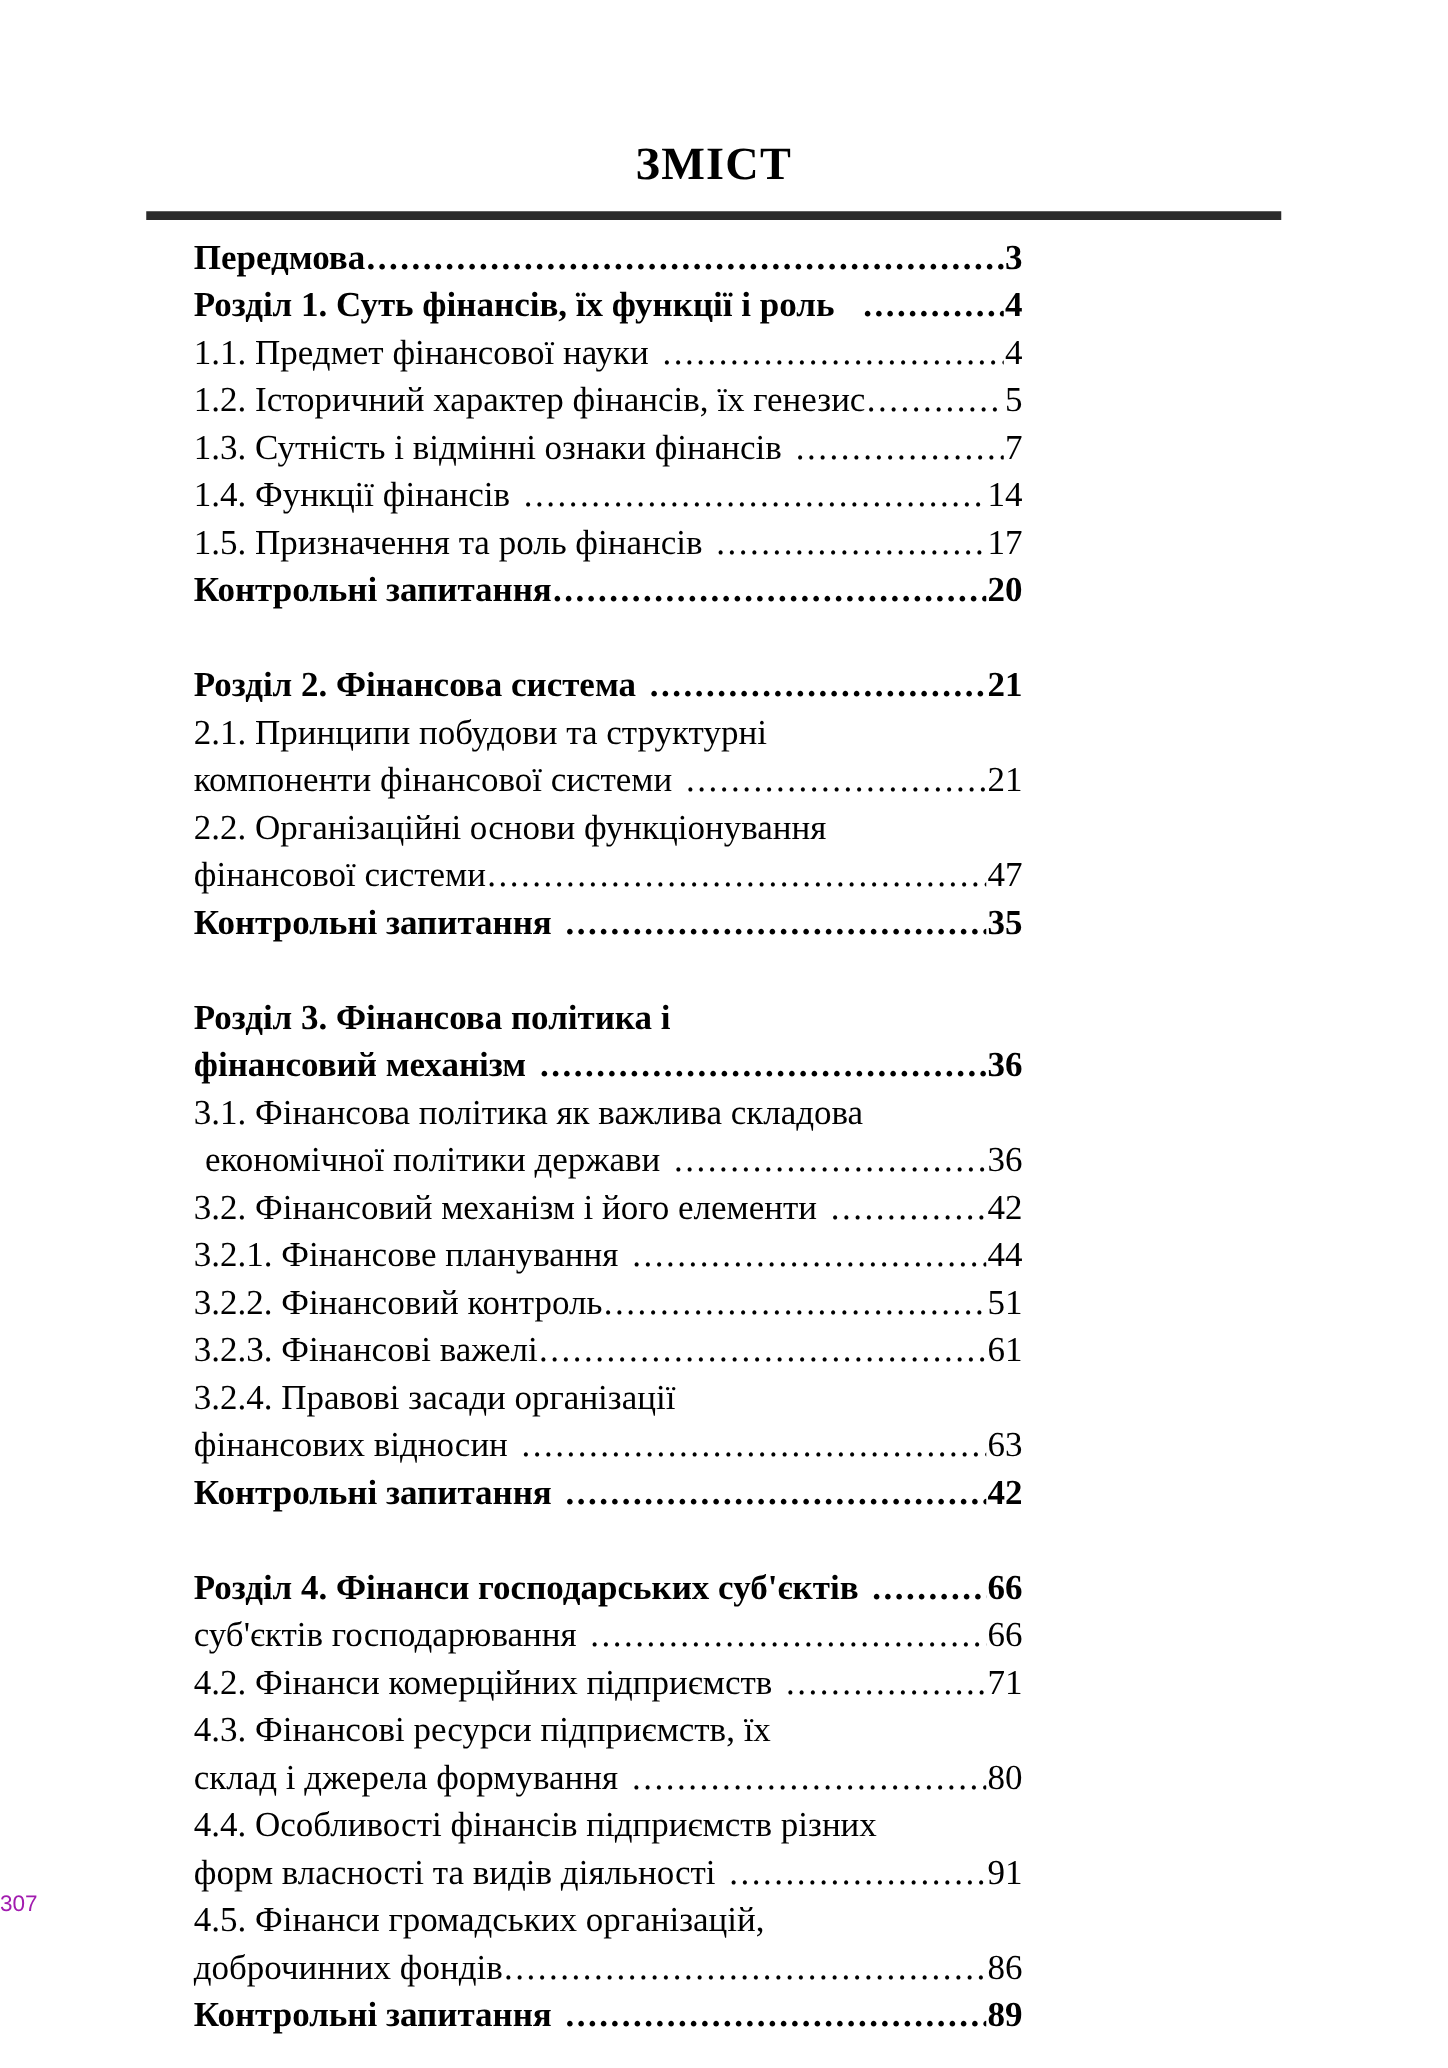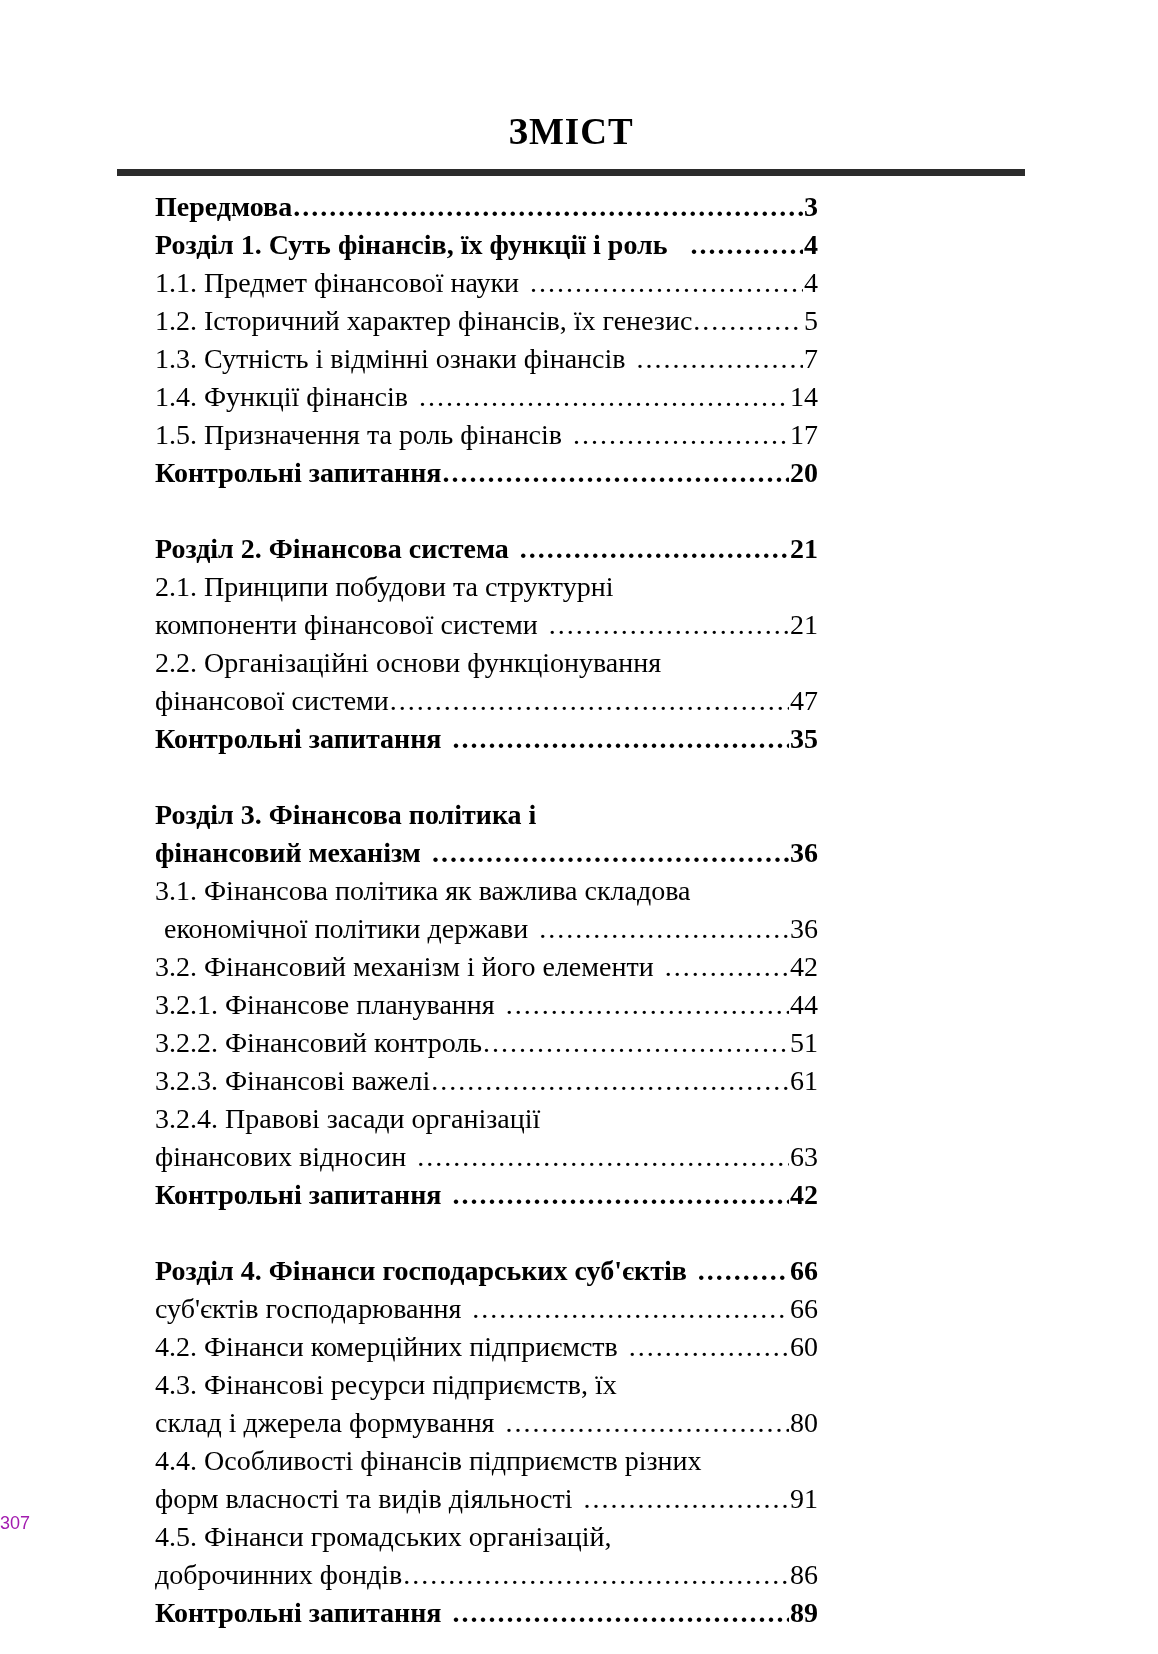--- a/index.html
+++ b/index.html
@@ -245,21 +245,21 @@
         <span class="pageno">66</span>
       </div>
       <div class="entry">
         <span class="label">суб'єктів господарювання<span class="gap-sm"></span></span>
         <span class="leader">.........................................................................................</span>
         <span class="pageno">66</span>
       </div>
       <div class="entry">
         <span class="label">4.2. Фінанси комерційних підприємств<span class="gap-sm"></span></span>
         <span class="leader">.........................................................................................</span>
-        <span class="pageno">60</span>
+        <span class="pageno">71</span>
       </div>
       <div class="entry nonum">
         <span class="label">4.3. Фінансові ресурси підприємств, їх</span>
       </div>
       <div class="entry">
         <span class="label">склад і джерела формування<span class="gap-sm"></span></span>
         <span class="leader">.........................................................................................</span>
         <span class="pageno">80</span>
       </div>
       <div class="entry nonum">

